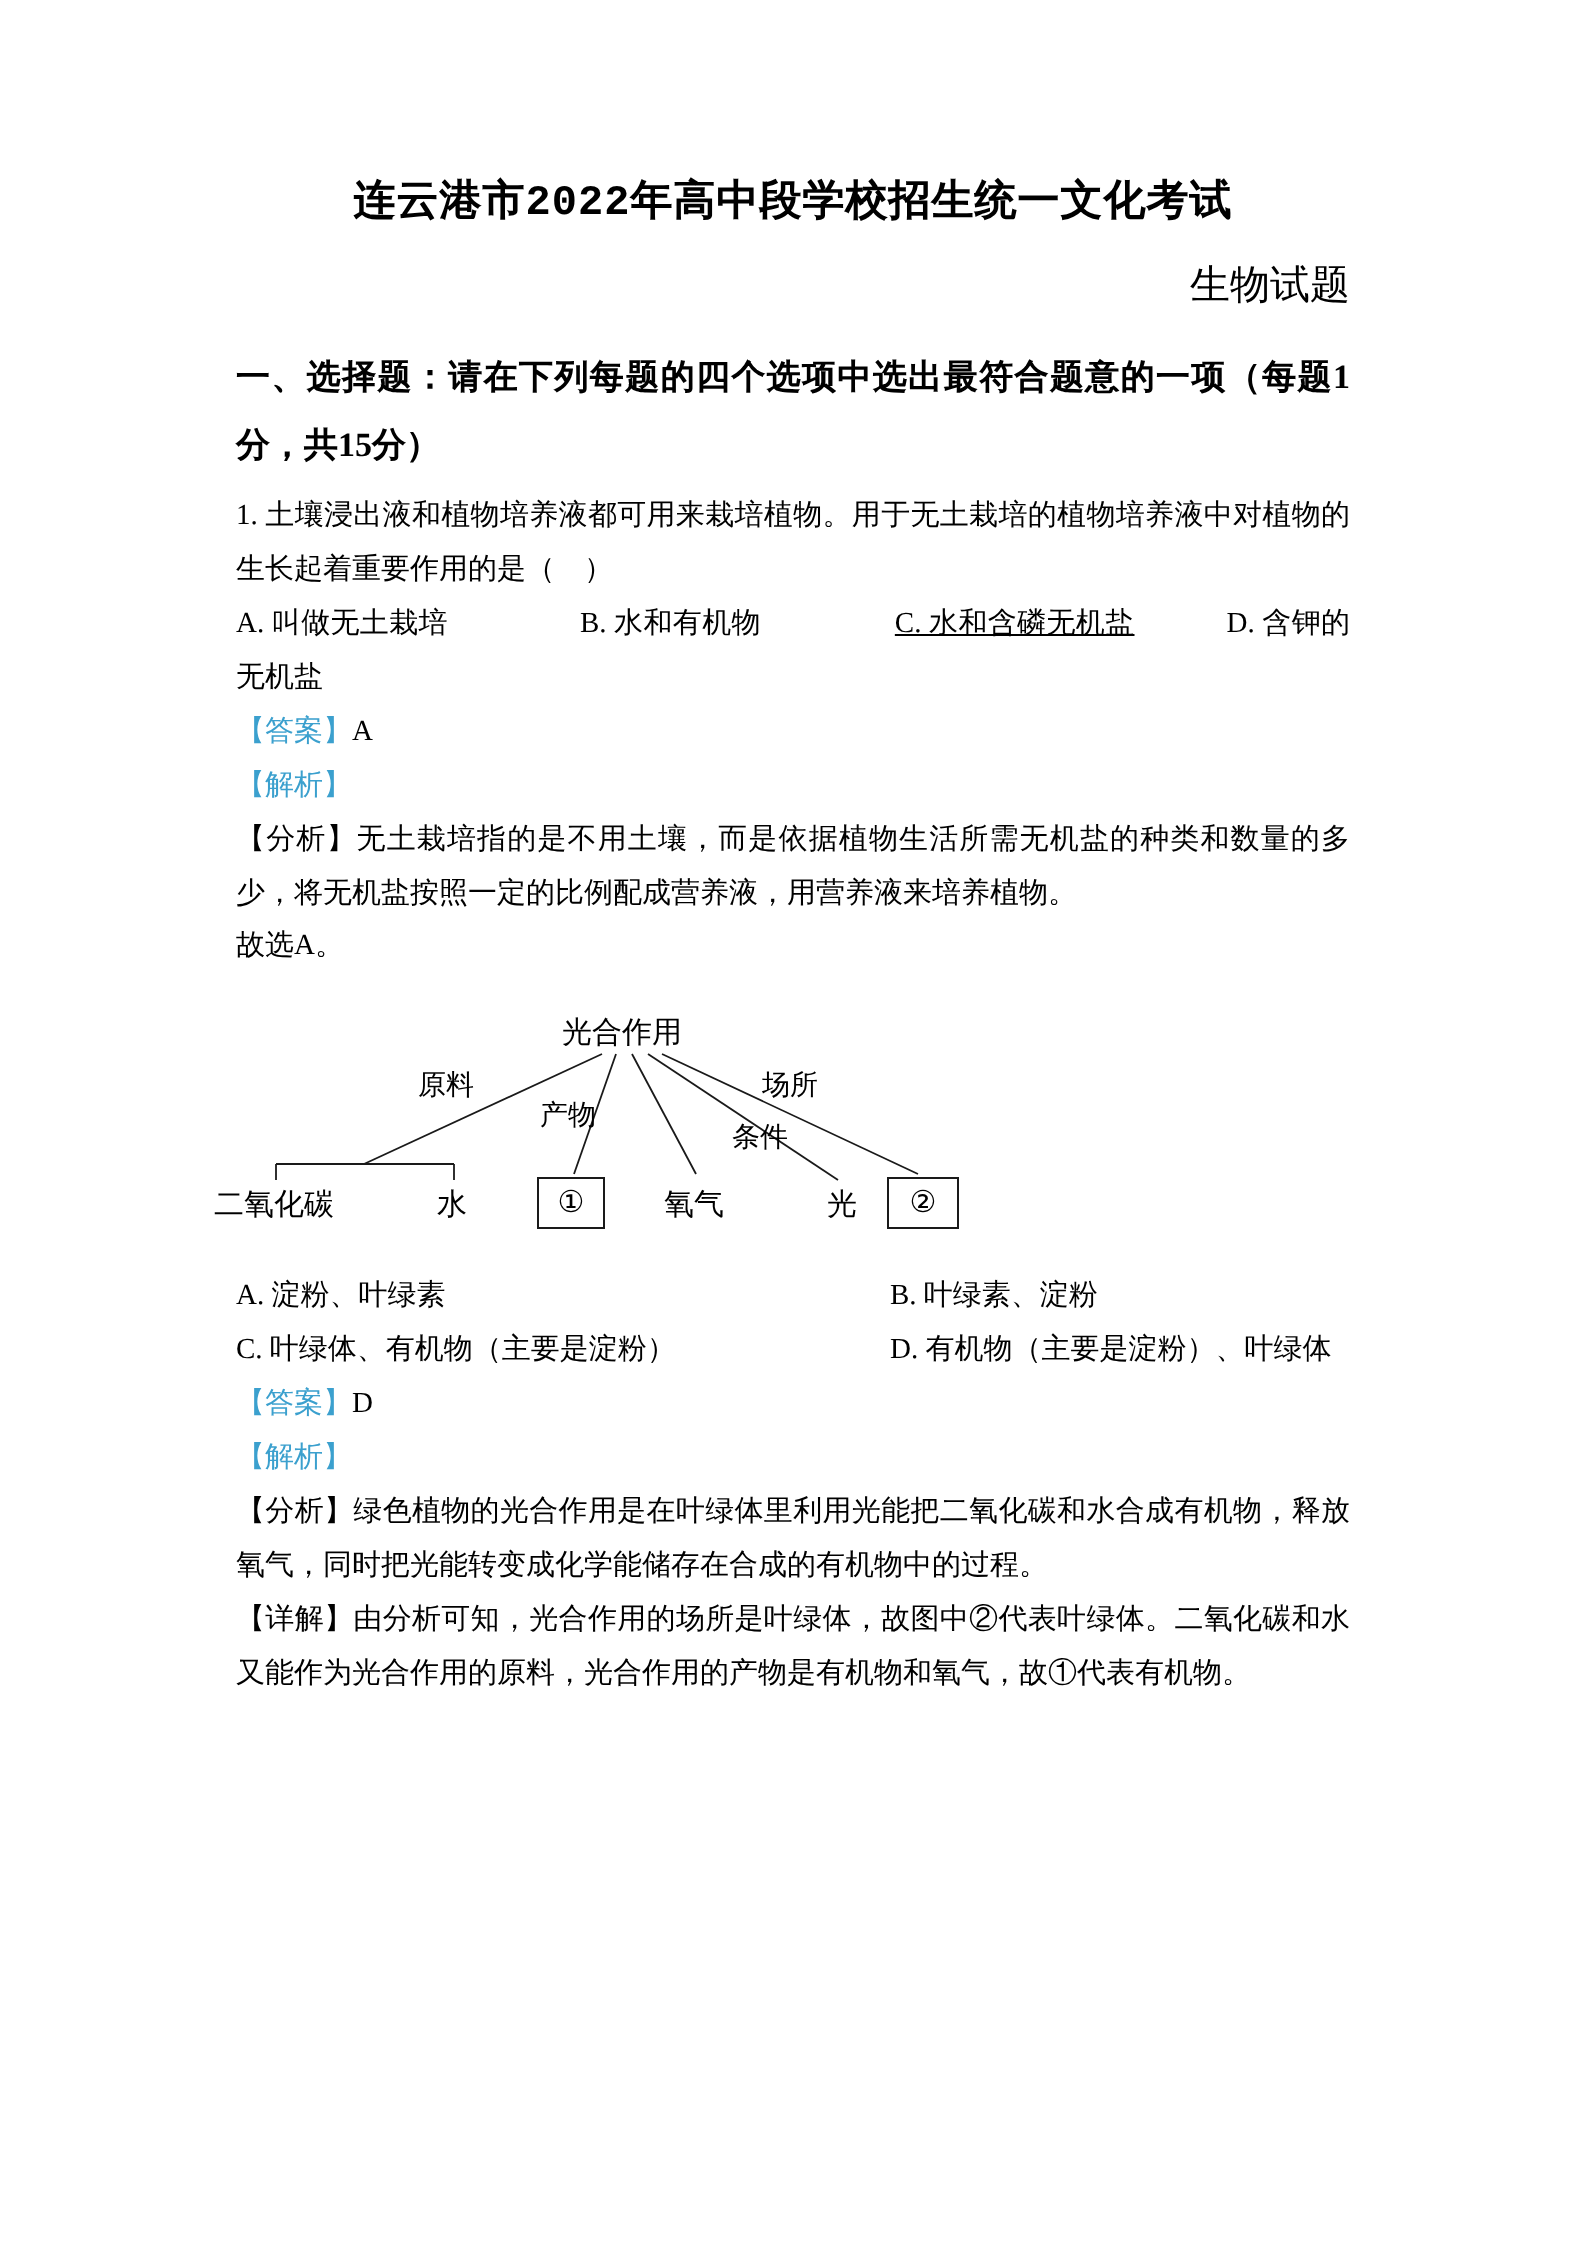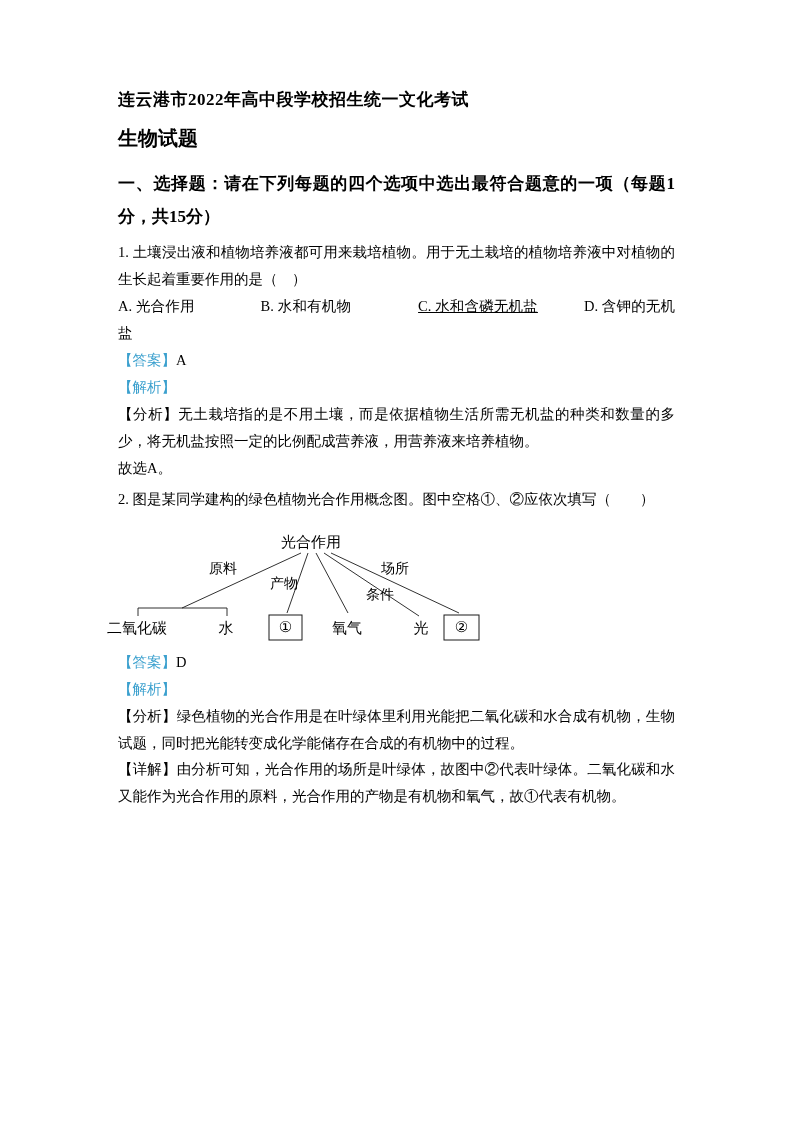--- a/index.html
+++ b/index.html
@@ -9,28 +9,29 @@
     margin:0 auto;
     background:#ffffff;
     box-sizing:border-box;
     padding:88px 118px 0 118px;
     font-family:"Liberation Serif","DejaVu Serif",serif;
     color:#000000;
     overflow:hidden;
   }
   .title {
     margin:0;
-    font-size:17px; font-weight:bold;
-    text-align:left; letter-spacing:0.5px;
+    font-size:21px; font-weight:bold;
+    text-align:center; letter-spacing:0.5px;
     line-height:1.45;
+    font-family:Liberation Mono, monospace;
   }
   .subtitle {
     margin:11px 0 0 0;
-    font-size:20px; font-weight:bold;
-    text-align:left;
+    font-size:20px; font-weight:normal;
+    text-align:right;
     line-height:1.4;
   }
   .section-heading {
     margin:15px 0 6px 0;
     font-size:17px; font-weight:bold;
     line-height:1.95;
     text-align:justify;
   }
   .question { margin:0; }
   .para {
@@ -68,34 +69,33 @@
 <div class="page">
 
   <h1 class="title">连云港市2022年高中段学校招生统一文化考试</h1>
   <h2 class="subtitle">生物试题</h2>
 
   <p class="section-heading">一、选择题：请在下列每题的四个选项中选出最符合题意的一项（每题1分，共15分）</p>
 
   <section class="question">
     <p class="para stem">1. 土壤浸出液和植物培养液都可用来栽培植物。用于无土栽培的植物培养液中对植物的生长起着重要作用的是（　）</p>
 
-    <p class="para options-inline"><span class="opt opt-a">A. 光合作用</span><span class="opt opt-b">B. 水和有机物</span><span class="opt opt-c">C. 水和含磷无机盐</span><span class="opt">D. 含钾的无机盐</span></p>
+    <p class="para options-inline"><span class="opt opt-a">A. 叫做无土栽培</span><span class="opt opt-b">B. 水和有机物</span><span class="opt opt-c">C. 水和含磷无机盐</span><span class="opt">D. 含钾的无机盐</span></p>
 
     <p class="para"><span class="blue">【答案】</span><span>A</span></p>
 
     <p class="para"><span class="blue">【解析】</span></p>
 
     <p class="para"><span>【分析】</span><span>无土栽培指的是不用土壤，而是依据植物生活所需无机盐的种类和数量的多少，将无机盐按照一定的比例配成营养液，用营养液来培养植物。</span></p>
 
 
     <p class="para">故选A。</p>
   </section>
 
   <section class="question q2">
-    <p class="para stem">2. 图是某同学建构的绿色植物光合作用概念图。图中空格①、②应依次填写（　　）</p>
 
     <svg class="diagram" width="565" height="128" viewBox="0 0 565 128" xmlns="http://www.w3.org/2000/svg">
       <g>
         <path class="dline" d="M195,32 L76,87"></path>
         <path class="dline" d="M202,32 L181,92"></path>
         <path class="dline" d="M210,32 L242,92"></path>
         <path class="dline" d="M218,32 L313,95"></path>
         <path class="dline" d="M225,32 L353,92"></path>
         <path class="dline" d="M32,87 L121,87"></path>
         <path class="dline" d="M32,87 L32,95"></path>
@@ -113,23 +113,29 @@
       <text class="dtext-sm" x="274" y="78" text-anchor="middle">条件</text>
 
       <text class="dtext" x="31" y="112" text-anchor="middle">二氧化碳</text>
       <text class="dtext" x="120" y="112" text-anchor="middle">水</text>
       <text class="dtext" x="179.5" y="111" text-anchor="middle">①</text>
       <text class="dtext" x="241" y="112" text-anchor="middle">氧气</text>
       <text class="dtext" x="315" y="112" text-anchor="middle">光</text>
       <text class="dtext" x="355.5" y="111" text-anchor="middle">②</text>
     </svg>
 
+    <div class="options-grid">
+      <span>A. 淀粉、叶绿素</span>
+      <span>B. 叶绿素、淀粉</span>
+      <span>C. 叶绿体、有机物（主要是淀粉）</span>
+      <span>D. 有机物（主要是淀粉）、叶绿体</span>
+    </div>
 
     <p class="para"><span class="blue">【答案】</span><span>D</span></p>
 
     <p class="para"><span class="blue">【解析】</span></p>
 
-    <p class="para"><span>【分析】</span><span>绿色植物的光合作用是在叶绿体里利用光能把二氧化碳和水合成有机物，生物试题，同时把光能转变成化学能储存在合成的有机物中的过程。</span></p>
+    <p class="para"><span>【分析】</span><span>绿色植物的光合作用是在叶绿体里利用光能把二氧化碳和水合成有机物，释放氧气，同时把光能转变成化学能储存在合成的有机物中的过程。</span></p>
 
     <p class="para"><span>【详解】</span><span>由分析可知，光合作用的场所是叶绿体，故图中②代表叶绿体。二氧化碳和水又能作为光合作用的原料，光合作用的产物是有机物和氧气，故①代表有机物。</span></p>
   </section>
 
 </div>
 
 </body></html>

